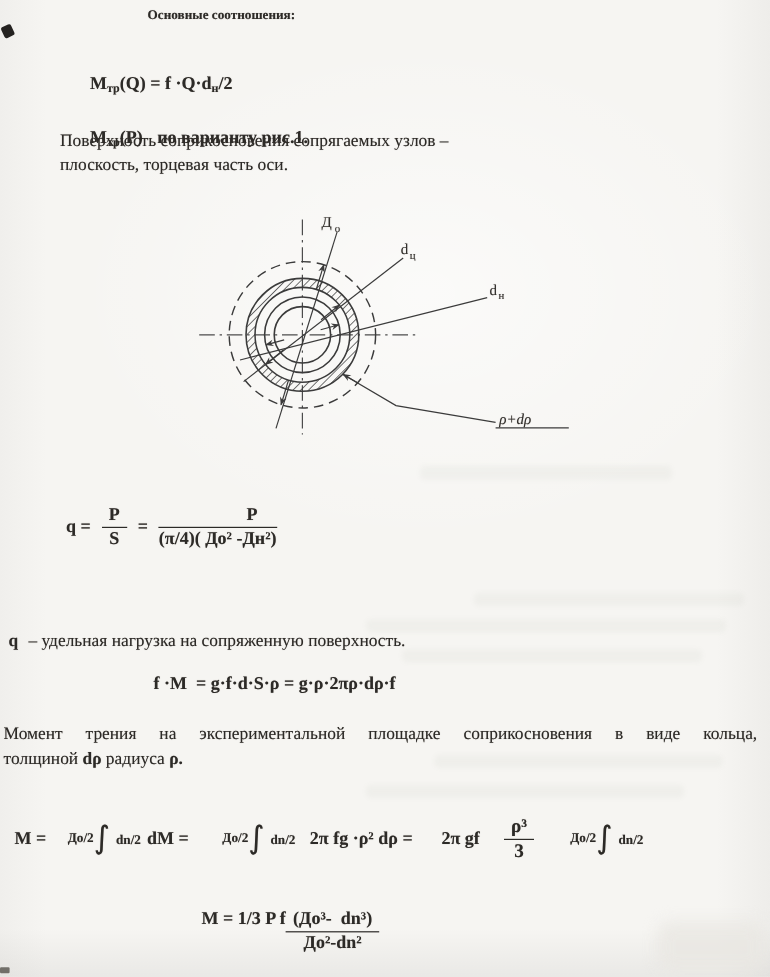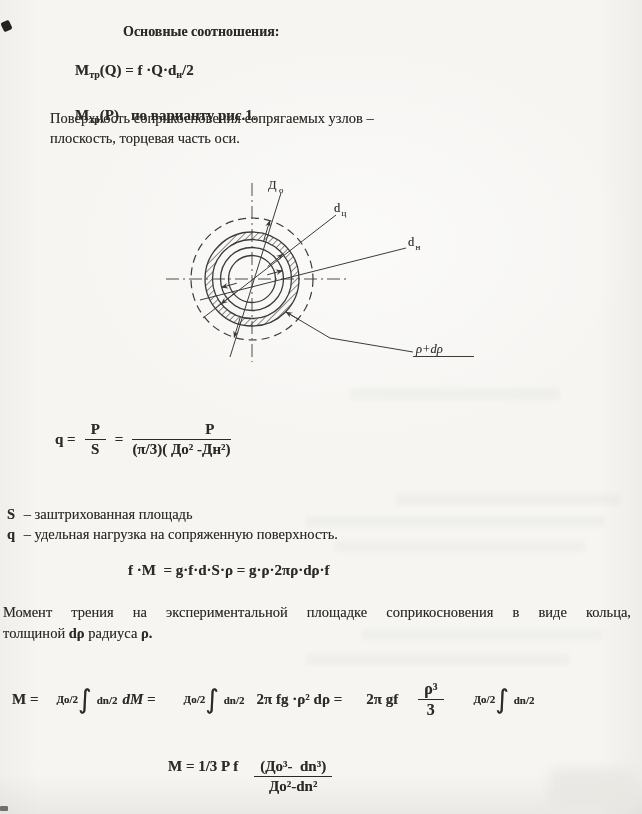--- a/index.html
+++ b/index.html
@@ -46,21 +46,21 @@
   <div class="speck1"></div>
   <div class="speck2"></div>
   <div class="smudge" style="left:350px;top:388px;width:210px;height:12px;"></div>
   <div class="smudge" style="left:395px;top:494px;width:225px;height:11px;"></div>
   <div class="smudge" style="left:305px;top:516px;width:300px;height:11px;"></div>
   <div class="smudge" style="left:335px;top:541px;width:250px;height:11px;"></div>
   <div class="smudge" style="left:362px;top:629px;width:240px;height:11px;"></div>
   <div class="smudge" style="left:305px;top:654px;width:265px;height:11px;"></div>
   <div class="patch" style="left:548px;top:768px;width:90px;height:42px;"></div>
 
-  <div class="abs b" style="left:123px;top:24px;font-size:14px;">Основные соотношения:</div>
+  <div class="abs b" style="left:123px;top:7px;font-size:11px;">Основные соотношения:</div>
 
   <div class="abs formula pre" style="left:60px;top:45px;">
     <span>M</span><span class="sub">тр</span><span>(Q) = f ·Q·d</span><span class="sub">н</span><span>/2</span>
   </div>
 
   <div class="abs body-text pre" style="left:60px;top:90px;font-size:15px;">
     <span class="b">M</span><span class="sub">тр</span><span class="b">(P)</span><span style="margin-left:12px;font-weight:bold;">по варианту рис.1.</span>
   </div>
 
   <div class="abs body-text" style="left:50px;top:130px;">плоскость, торцевая часть оси.</div>
@@ -113,28 +113,24 @@
 
   <div class="abs formula qrow" style="left:55px;top:421px;">
     <span>q =</span>
     <span class="frac">
       <span class="num">P</span>
       <span class="den">S</span>
     </span>
     <span>=</span>
     <span class="frac frac2">
       <span class="num">P</span>
-      <span class="den pre">(π/3)( До² -Дн²)</span>
+      <span class="den pre">(π/4)( До² -Дн²)</span>
     </span>
   </div>
 
-  <div class="abs body-text" style="left:7px;top:506px;">
-    <span class="b">S</span>
-    <span style="margin-left:5px;">– заштрихованная площадь</span>
-  </div>
   <div class="abs body-text" style="left:7px;top:526px;">
     <span class="b">q</span>
     <span style="margin-left:5px;">– удельная нагрузка на сопряженную поверхность.</span>
   </div>
 
   <div class="abs formula pre" style="left:128px;top:562px;">f ·M  = g·f·d·S·ρ = g·ρ·2πρ·dρ·f</div>
 
   <div class="abs body-text" style="left:3px;top:602px;">
     <div class="just p2line">Момент трения на экспериментальной площадке соприкосновения в виде кольца,</div>
     <div class="p2line">
@@ -142,40 +138,40 @@
     </div>
   </div>
 
   <div class="abs formula introw" style="left:12px;top:680px;">
     <span>M =</span>
     <span class="intblock" style="margin-left:6px;">
       <span class="lim up">До/2</span>
       <span class="sign">∫</span>
       <span class="lim lo">dn/2</span>
     </span>
-    <span style="margin-left:5px;font-style:italic;">dM =</span>
+    <span style="margin-left:5px;">dM =</span>
     <span class="intblock" style="margin-left:16px;">
       <span class="lim up">До/2</span>
       <span class="sign">∫</span>
       <span class="lim lo">dn/2</span>
     </span>
     <span class="pre" style="margin-left:12px;">2π fg ·ρ² dρ =</span>
     <span style="margin-left:24px;font-family:Liberation Serif, serif;">2π gf</span>
     <span class="frac" style="margin-left:20px;font-size:16px;">
       <span class="num">ρ³</span>
       <span class="den">3</span>
     </span>
     <span class="intblock" style="margin-left:18px;">
       <span class="lim up">До/2</span>
       <span class="sign">∫</span>
       <span class="lim lo">dn/2</span>
     </span>
   </div>
 
-  <div class="abs formula" style="left:168px;top:758px;display:flex;align-items:flex-start;gap:16px;">
+  <div class="abs formula" style="left:168px;top:758px;display:flex;align-items:flex-start;gap:0;">
     <span>M = 1/3 P f</span>
     <span class="frac">
       <span class="num pre">(До³-  dn³)</span>
       <span class="den">До²-dn²</span>
     </span>
   </div>
 
 </div>
 
 </body></html>

